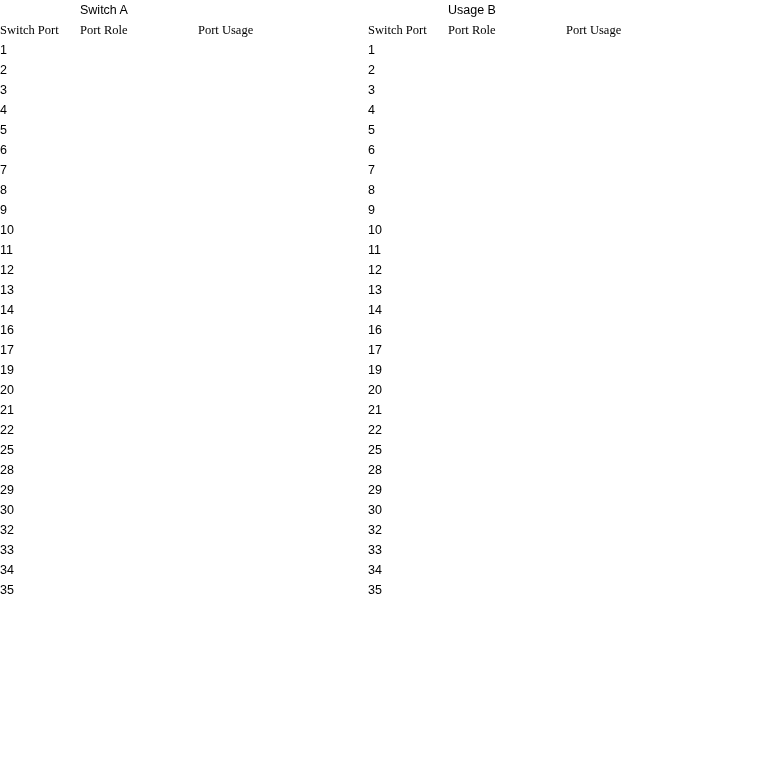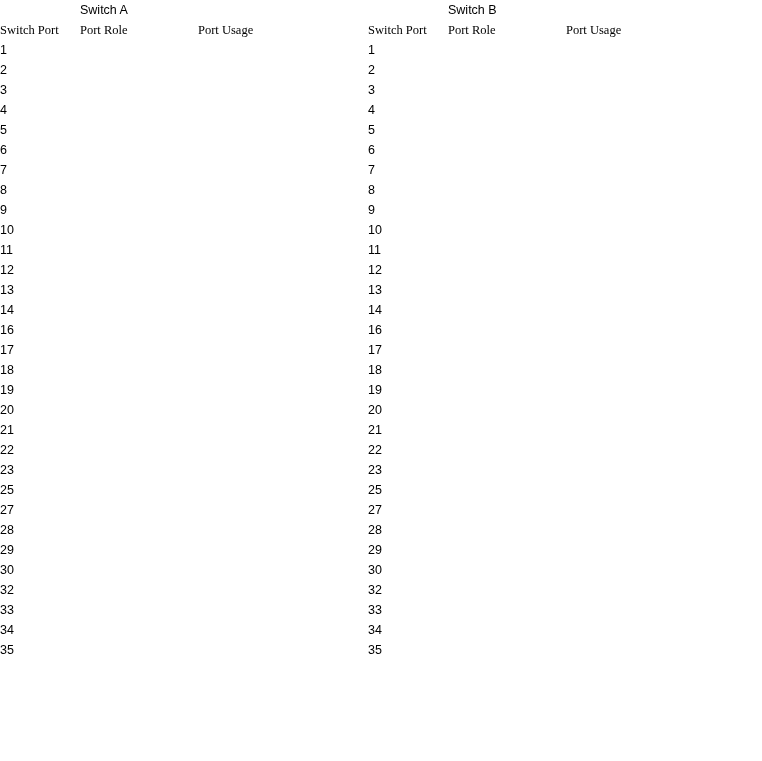--- a/index.html
+++ b/index.html
@@ -80,21 +80,21 @@
       <col class="col-b-port">
       <col class="col-b-role">
       <col class="col-b-usage">
     </colgroup>
     <tbody>
       <tr class="group-row">
         <td></td>
         <td class="group-a">Switch A</td>
         <td></td>
         <td></td>
-        <td class="group-b">Switch B</td>
+        <td class="group-b">Usage B</td>
         <td></td>
       </tr>
       <tr class="header-row">
         <td>Switch Port</td>
         <td class="pad-left">Port Role</td>
         <td class="pad-left">Port Usage</td>
         <td class="num">Switch Port</td>
         <td class="pad-left">Port Role</td>
         <td class="pad-left">Port Usage</td>
       </tr>
@@ -220,28 +220,20 @@
         </tr>
         <tr>
           <td class="num">17</td>
           <td class="pad-left blank-cell">&nbsp;</td>
           <td class="pad-left blank-cell">&nbsp;</td>
           <td class="num">17</td>
           <td class="pad-left blank-cell">&nbsp;</td>
           <td class="pad-left blank-cell">&nbsp;</td>
         </tr>
         <tr>
-          <td class="num">18</td>
-          <td class="pad-left blank-cell">&nbsp;</td>
-          <td class="pad-left blank-cell">&nbsp;</td>
-          <td class="num">18</td>
-          <td class="pad-left blank-cell">&nbsp;</td>
-          <td class="pad-left blank-cell">&nbsp;</td>
-        </tr>
-        <tr>
           <td class="num">19</td>
           <td class="pad-left blank-cell">&nbsp;</td>
           <td class="pad-left blank-cell">&nbsp;</td>
           <td class="num">19</td>
           <td class="pad-left blank-cell">&nbsp;</td>
           <td class="pad-left blank-cell">&nbsp;</td>
         </tr>
         <tr>
           <td class="num">20</td>
           <td class="pad-left blank-cell">&nbsp;</td>
@@ -260,40 +252,24 @@
         </tr>
         <tr>
           <td class="num">22</td>
           <td class="pad-left blank-cell">&nbsp;</td>
           <td class="pad-left blank-cell">&nbsp;</td>
           <td class="num">22</td>
           <td class="pad-left blank-cell">&nbsp;</td>
           <td class="pad-left blank-cell">&nbsp;</td>
         </tr>
         <tr>
-          <td class="num">23</td>
-          <td class="pad-left blank-cell">&nbsp;</td>
-          <td class="pad-left blank-cell">&nbsp;</td>
-          <td class="num">23</td>
-          <td class="pad-left blank-cell">&nbsp;</td>
-          <td class="pad-left blank-cell">&nbsp;</td>
-        </tr>
-        <tr>
           <td class="num">25</td>
           <td class="pad-left blank-cell">&nbsp;</td>
           <td class="pad-left blank-cell">&nbsp;</td>
           <td class="num">25</td>
-          <td class="pad-left blank-cell">&nbsp;</td>
-          <td class="pad-left blank-cell">&nbsp;</td>
-        </tr>
-        <tr>
-          <td class="num">27</td>
-          <td class="pad-left blank-cell">&nbsp;</td>
-          <td class="pad-left blank-cell">&nbsp;</td>
-          <td class="num">27</td>
           <td class="pad-left blank-cell">&nbsp;</td>
           <td class="pad-left blank-cell">&nbsp;</td>
         </tr>
         <tr>
           <td class="num">28</td>
           <td class="pad-left blank-cell">&nbsp;</td>
           <td class="pad-left blank-cell">&nbsp;</td>
           <td class="num">28</td>
           <td class="pad-left blank-cell">&nbsp;</td>
           <td class="pad-left blank-cell">&nbsp;</td>

